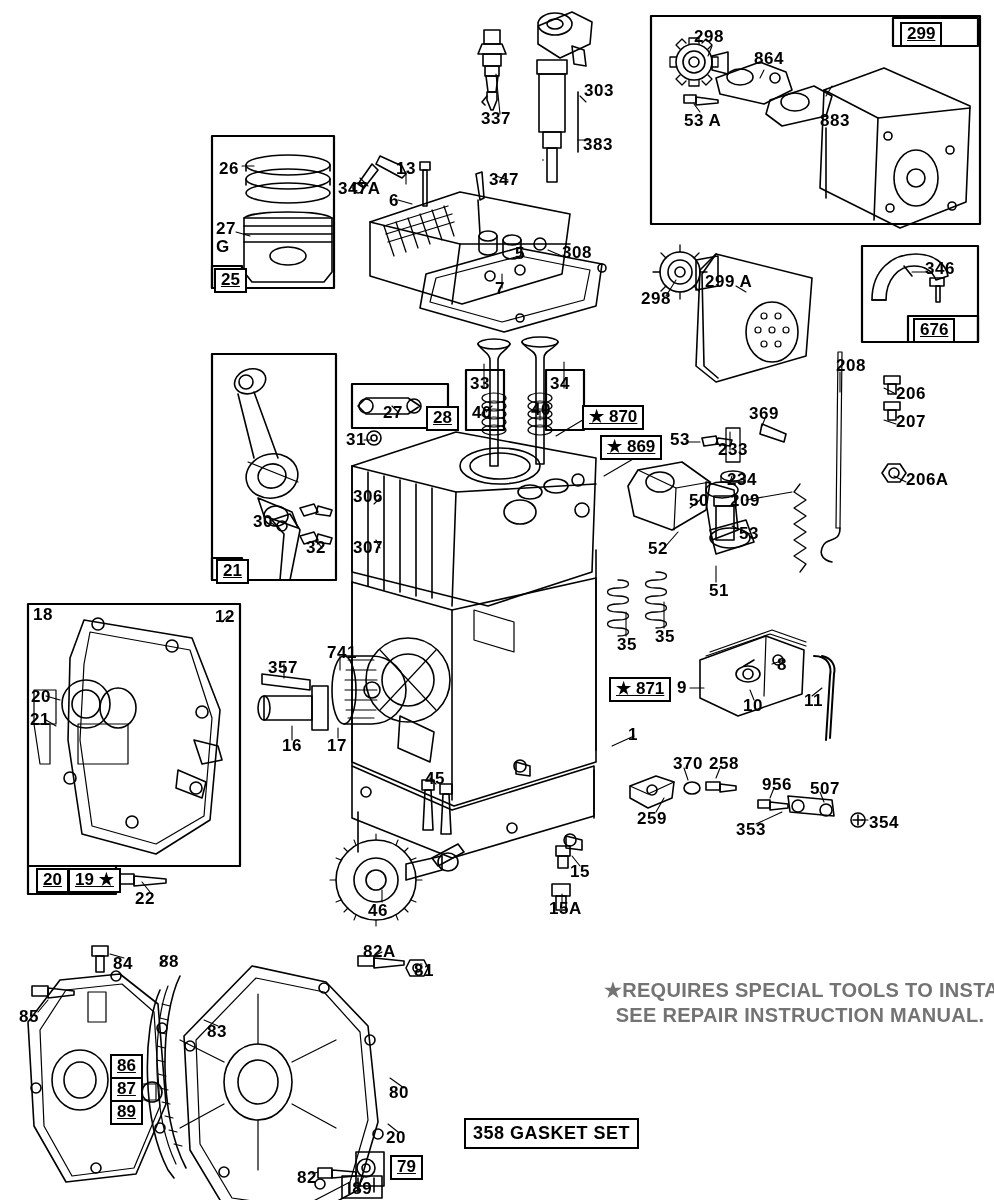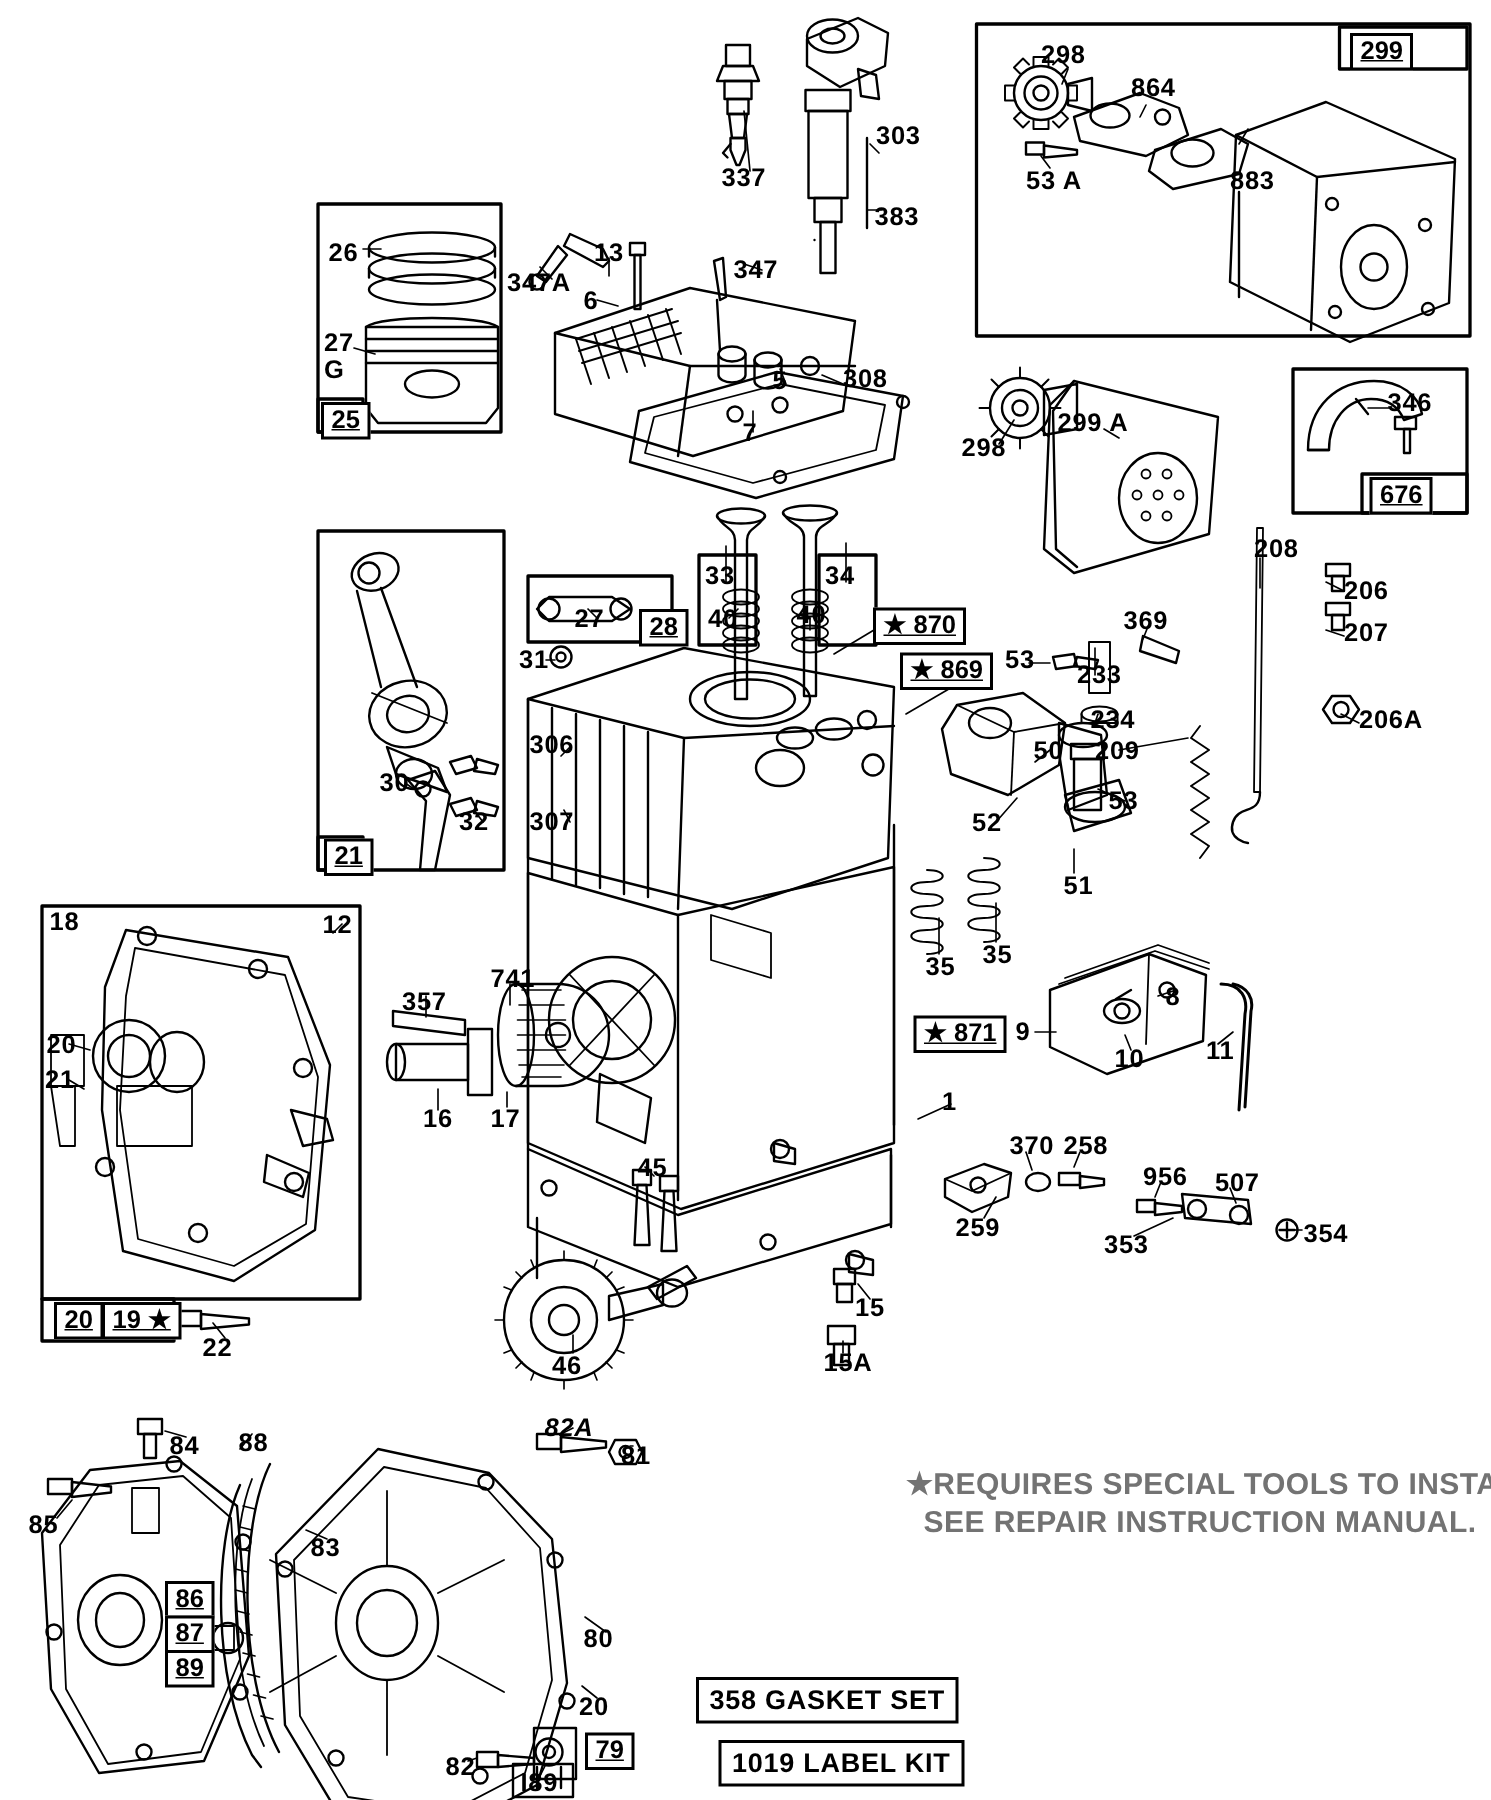--- a/index.html
+++ b/index.html
@@ -669,31 +669,30 @@
   <div class="lbl" style="left:736px; top:821px;">353</div>
   <div class="lbl" style="left:869px; top:814px;">354</div>
   <div class="lbl" style="left:570px; top:863px;">15</div>
   <div class="boxlbl" style="left:36px; top:868px;">20</div>
   <div class="boxlbl" style="left:68px; top:868px;">19 ★</div>
   <div class="lbl" style="left:135px; top:890px;">22</div>
   <div class="lbl" style="left:368px; top:902px;">46</div>
   <div class="lbl" style="left:549px; top:900px;">15A</div>
   <div class="lbl" style="left:113px; top:955px;">84</div>
   <div class="lbl" style="left:159px; top:953px;">88</div>
-  <div class="lbl" style="left:363px; top:943px;font-style:italic;">82A</div>
+  <div class="lbl" style="left:363px; top:943px;">82A</div>
   <div class="lbl" style="left:414px; top:962px;">81</div>
   <div class="lbl" style="left:19px; top:1008px;">85</div>
   <div class="lbl" style="left:207px; top:1023px;">83</div>
   <div class="boxlbl" style="left:110px; top:1054px;">86</div>
   <div class="boxlbl" style="left:110px; top:1077px;">87</div>
   <div class="boxlbl" style="left:110px; top:1100px;">89</div>
   <div class="lbl" style="left:389px; top:1084px;">80</div>
   <div class="lbl" style="left:386px; top:1129px;">20</div>
   <div class="boxlbl" style="left:390px; top:1155px;">79</div>
   <div class="lbl" style="left:297px; top:1169px;">82</div>
   <div class="lbl" style="left:347px; top:1180px;">I89</div>
 
   <div class="note" style="left:604px; top:978px;">★REQUIRES SPECIAL TOOLS TO INSTALL.
   SEE REPAIR INSTRUCTION MANUAL.</div>
   <div class="legendbox" style="left:464px; top:1118px;">358 GASKET SET</div>
-  <div class="legendbox" style="left:479px; top:1160px;">1019 LABEL KIT</div>
 
 </div>
 
 </body></html>

